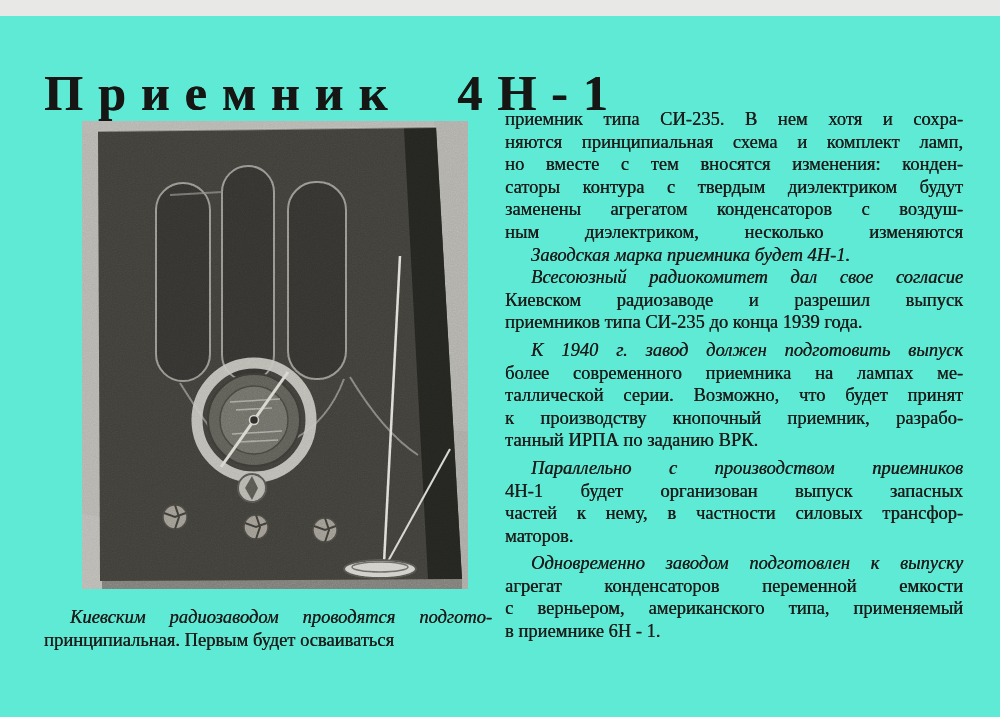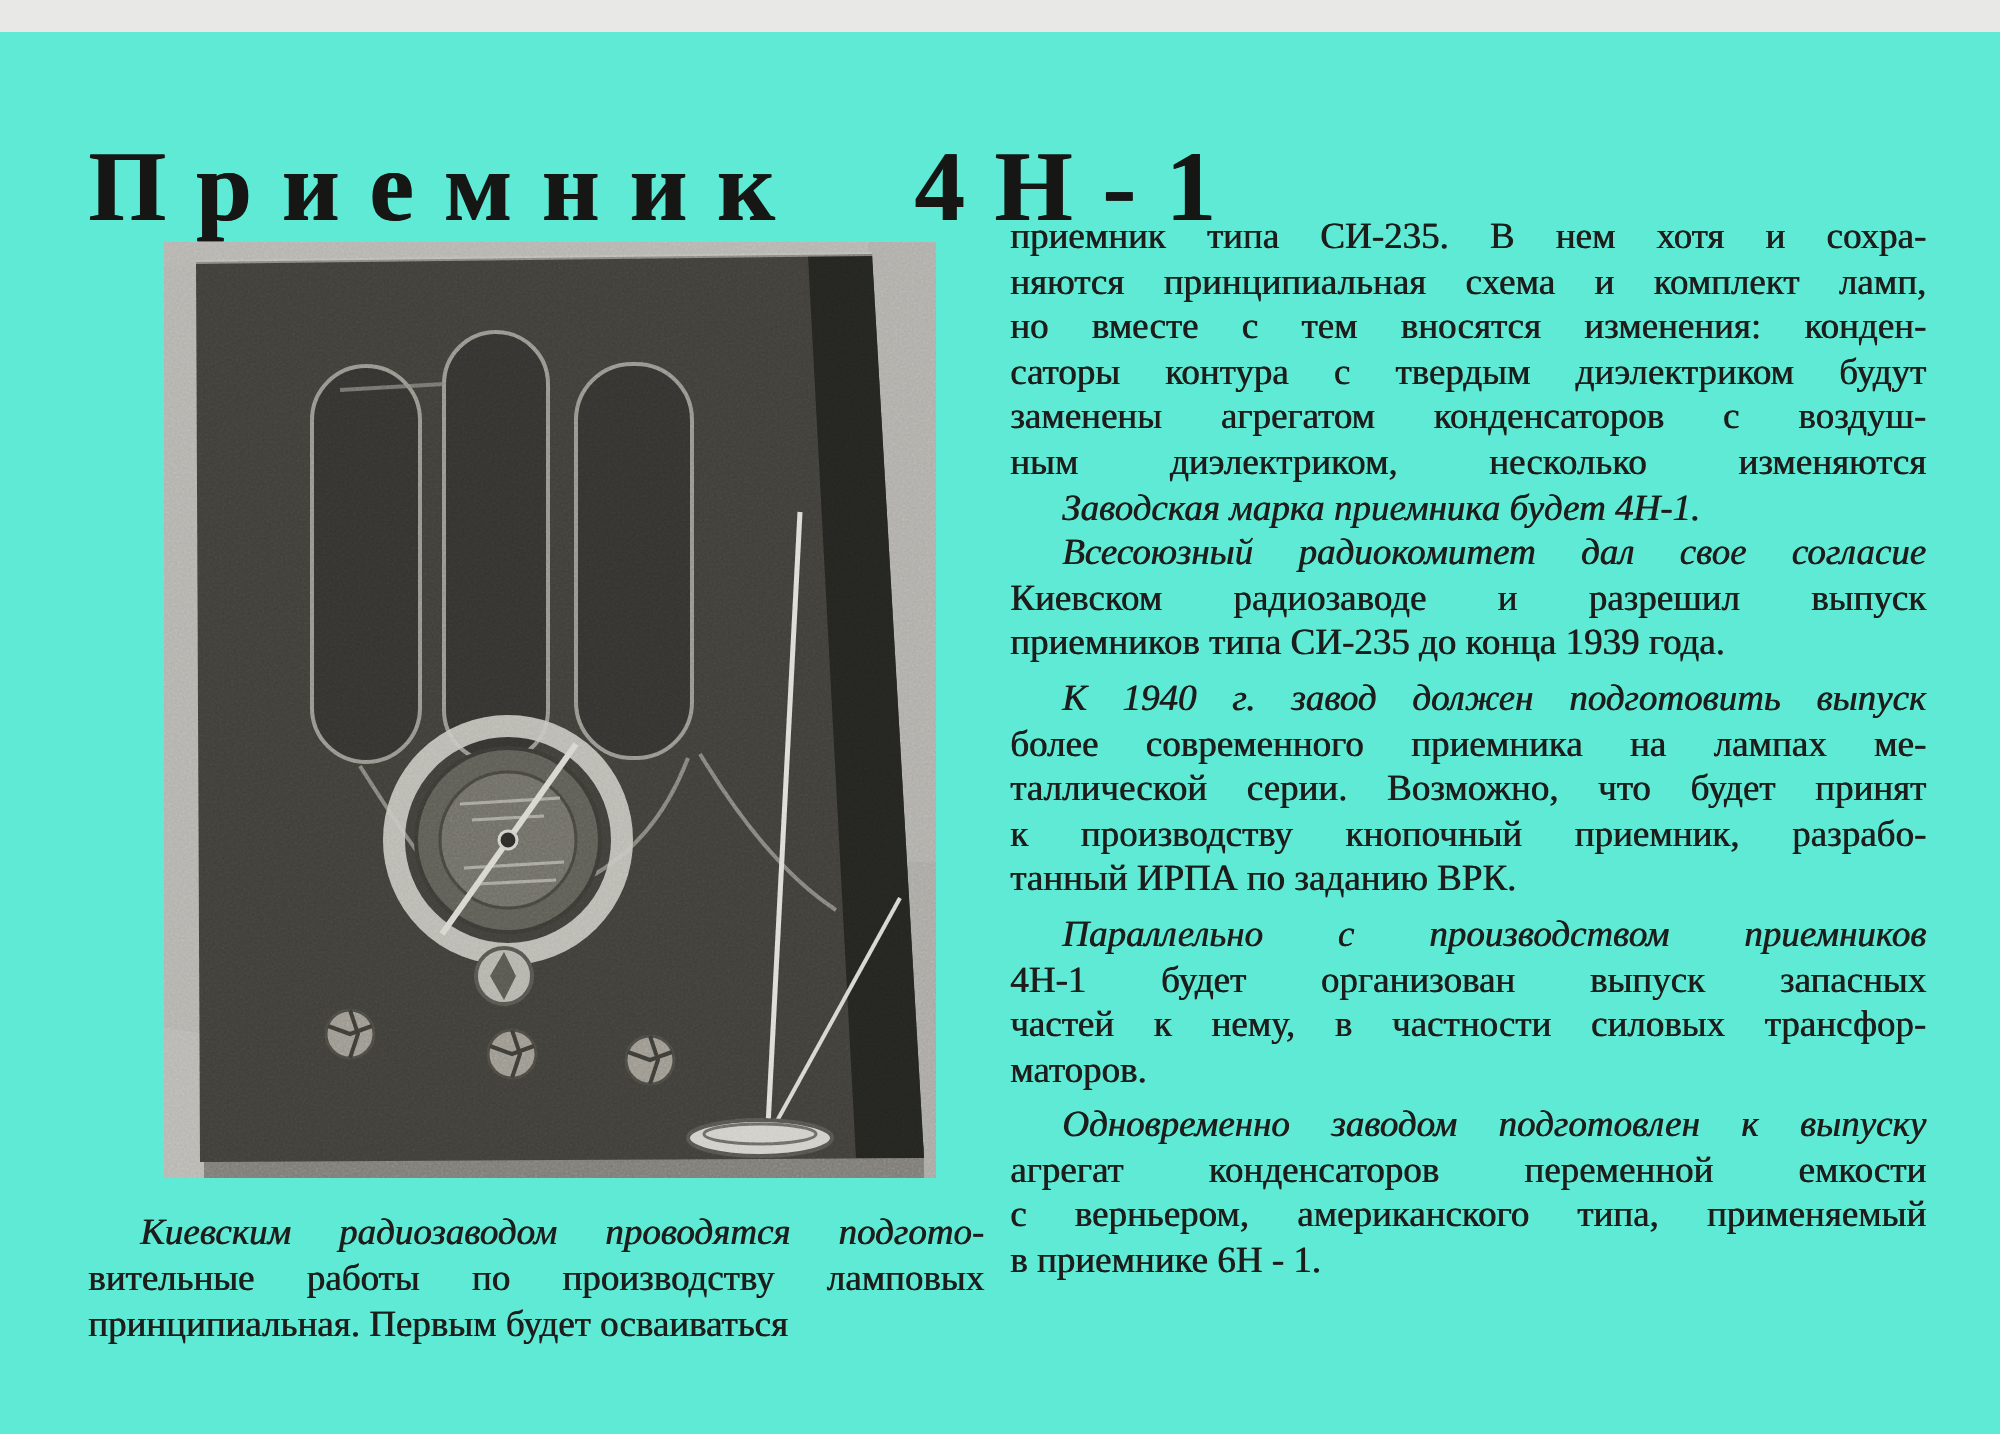--- a/index.html
+++ b/index.html
@@ -114,21 +114,20 @@
         <ellipse cx="298" cy="448" rx="36" ry="9" fill="#cfcec8" stroke="#54534d" stroke-width="2"></ellipse>
         <ellipse cx="298" cy="446" rx="28" ry="5" fill="none" stroke="#6a6963" stroke-width="1.5"></ellipse>
       </g>
 
       <rect x="0" y="0" width="386" height="468" filter="url(#grainF)" opacity="0.32" style="mix-blend-mode:overlay"></rect>
     </svg>
   </figure>
 
   <div class="caption">
     <div class="ln ind">Киевским радиозаводом проводятся подгото-</div>
-    <div class="ln">вительные работы по производству ламповых</div>
     <div class="ln end">принципиальная. Первым будет осваиваться</div>
   </div>
 
   <div class="rcol">
     <div class="para">
       <div class="ln">приемник типа СИ-235. В нем хотя и сохра-</div>
       <div class="ln">няются принципиальная схема и комплект ламп,</div>
       <div class="ln">но вместе с тем вносятся изменения: конден-</div>
       <div class="ln">саторы контура с твердым диэлектриком будут</div>
       <div class="ln">заменены агрегатом конденсаторов с воздуш-</div>

